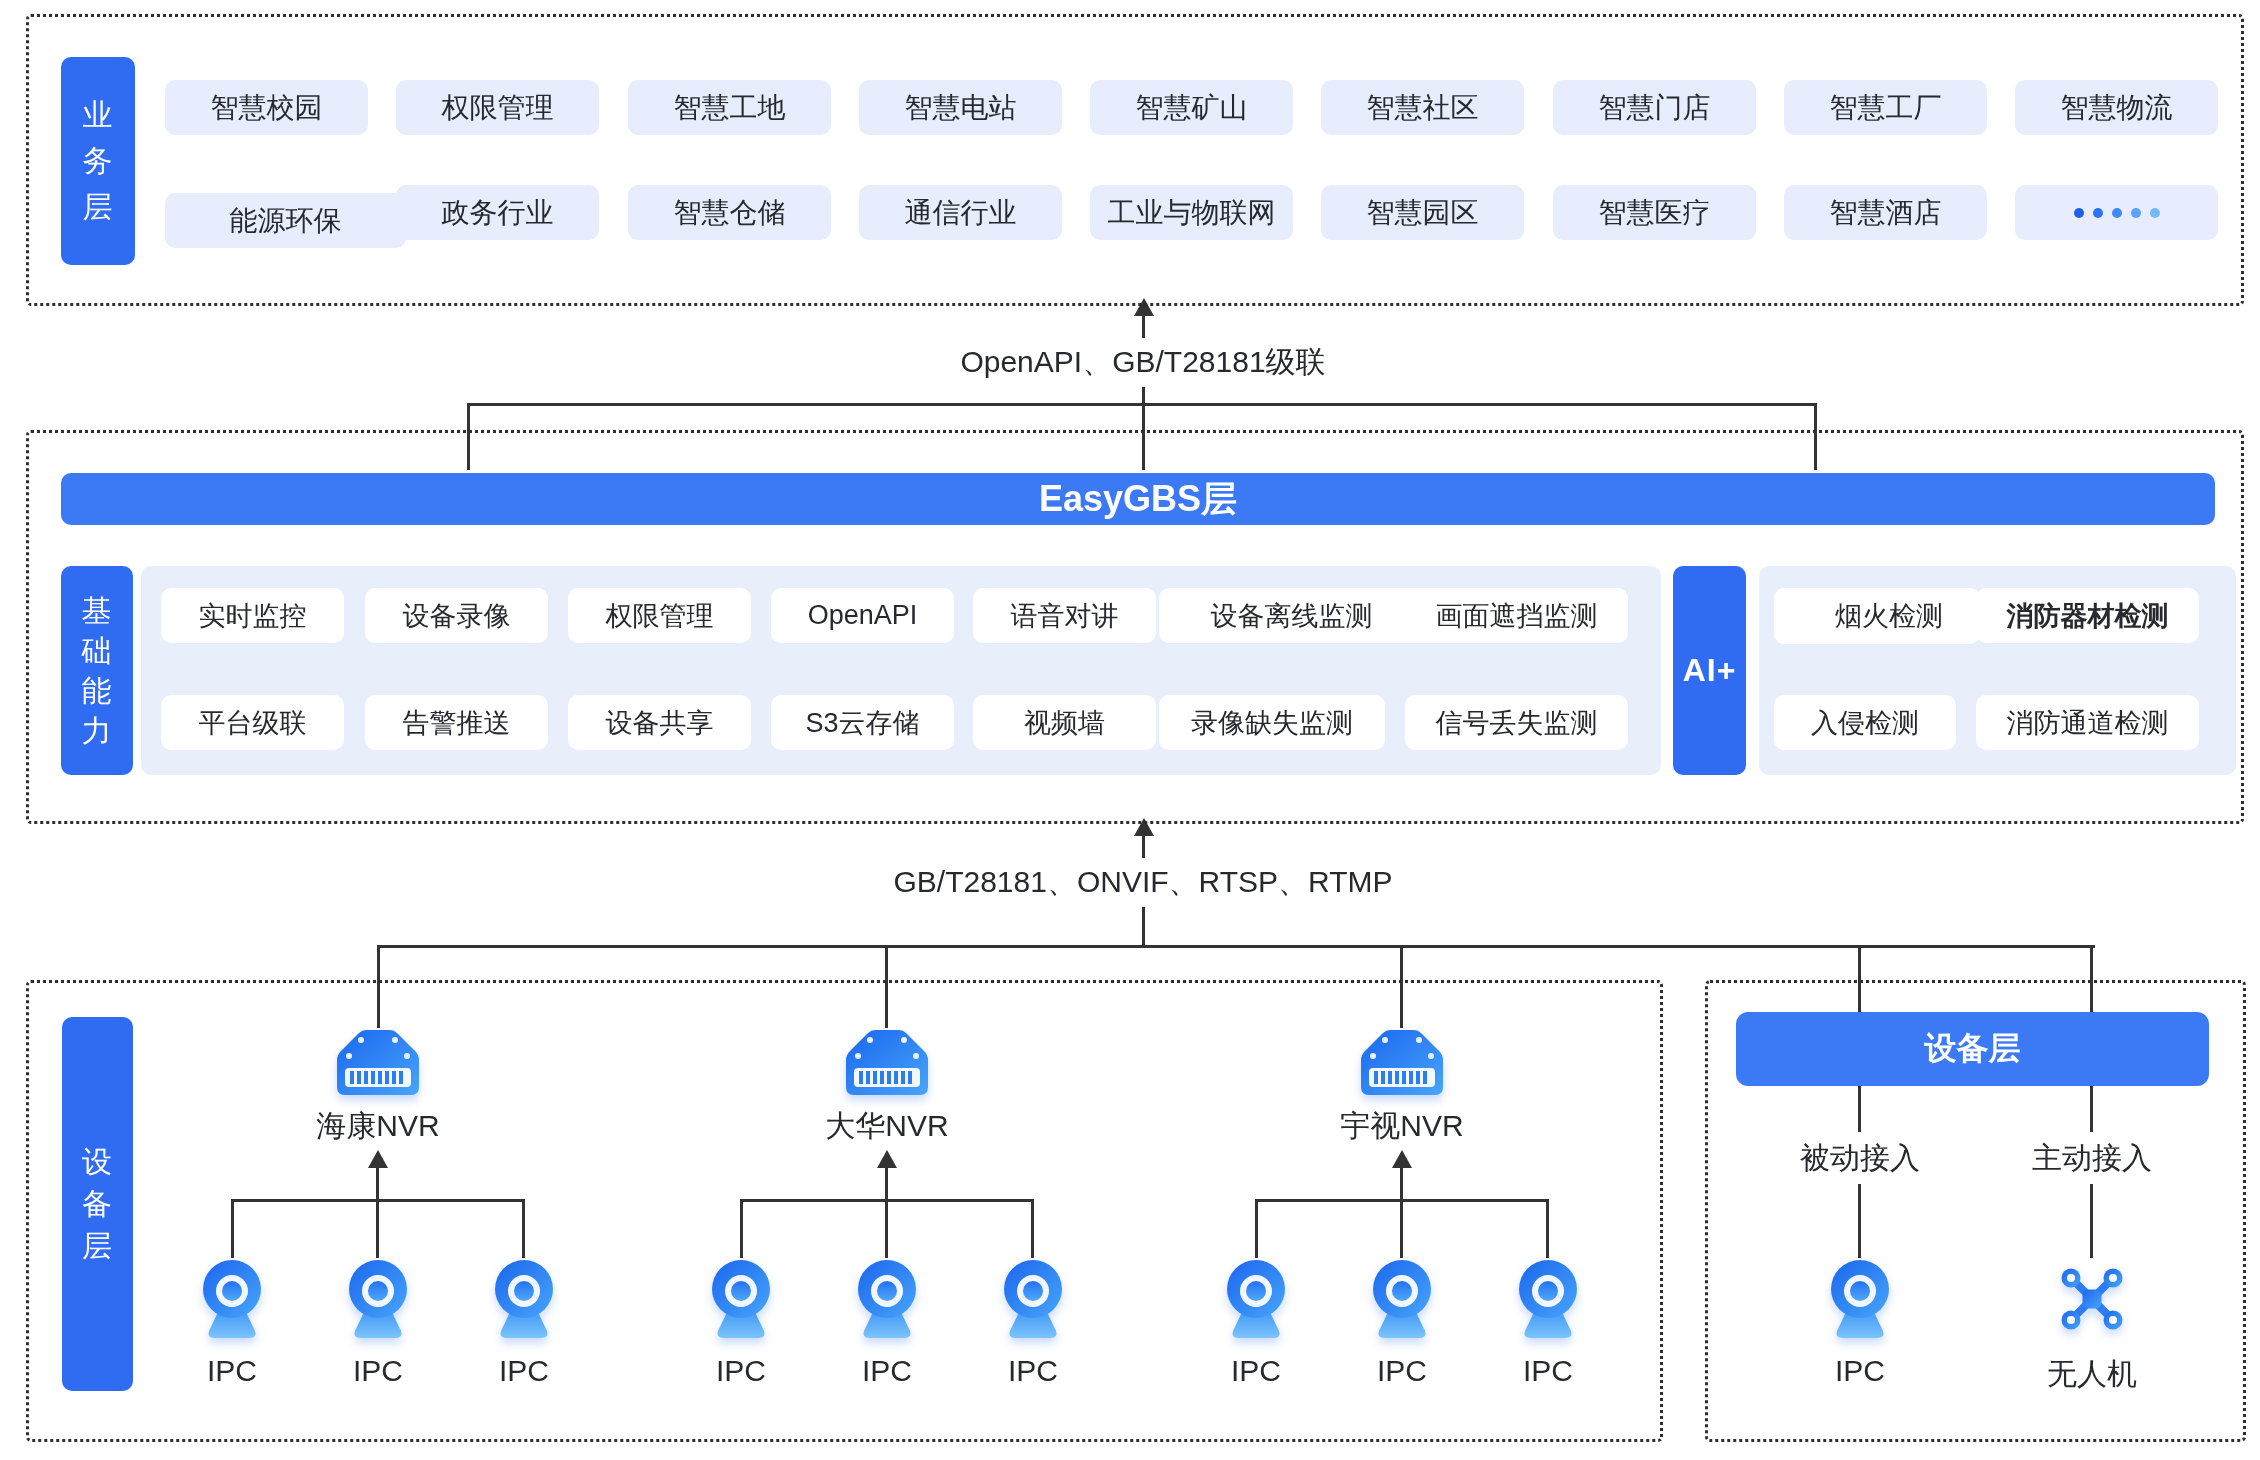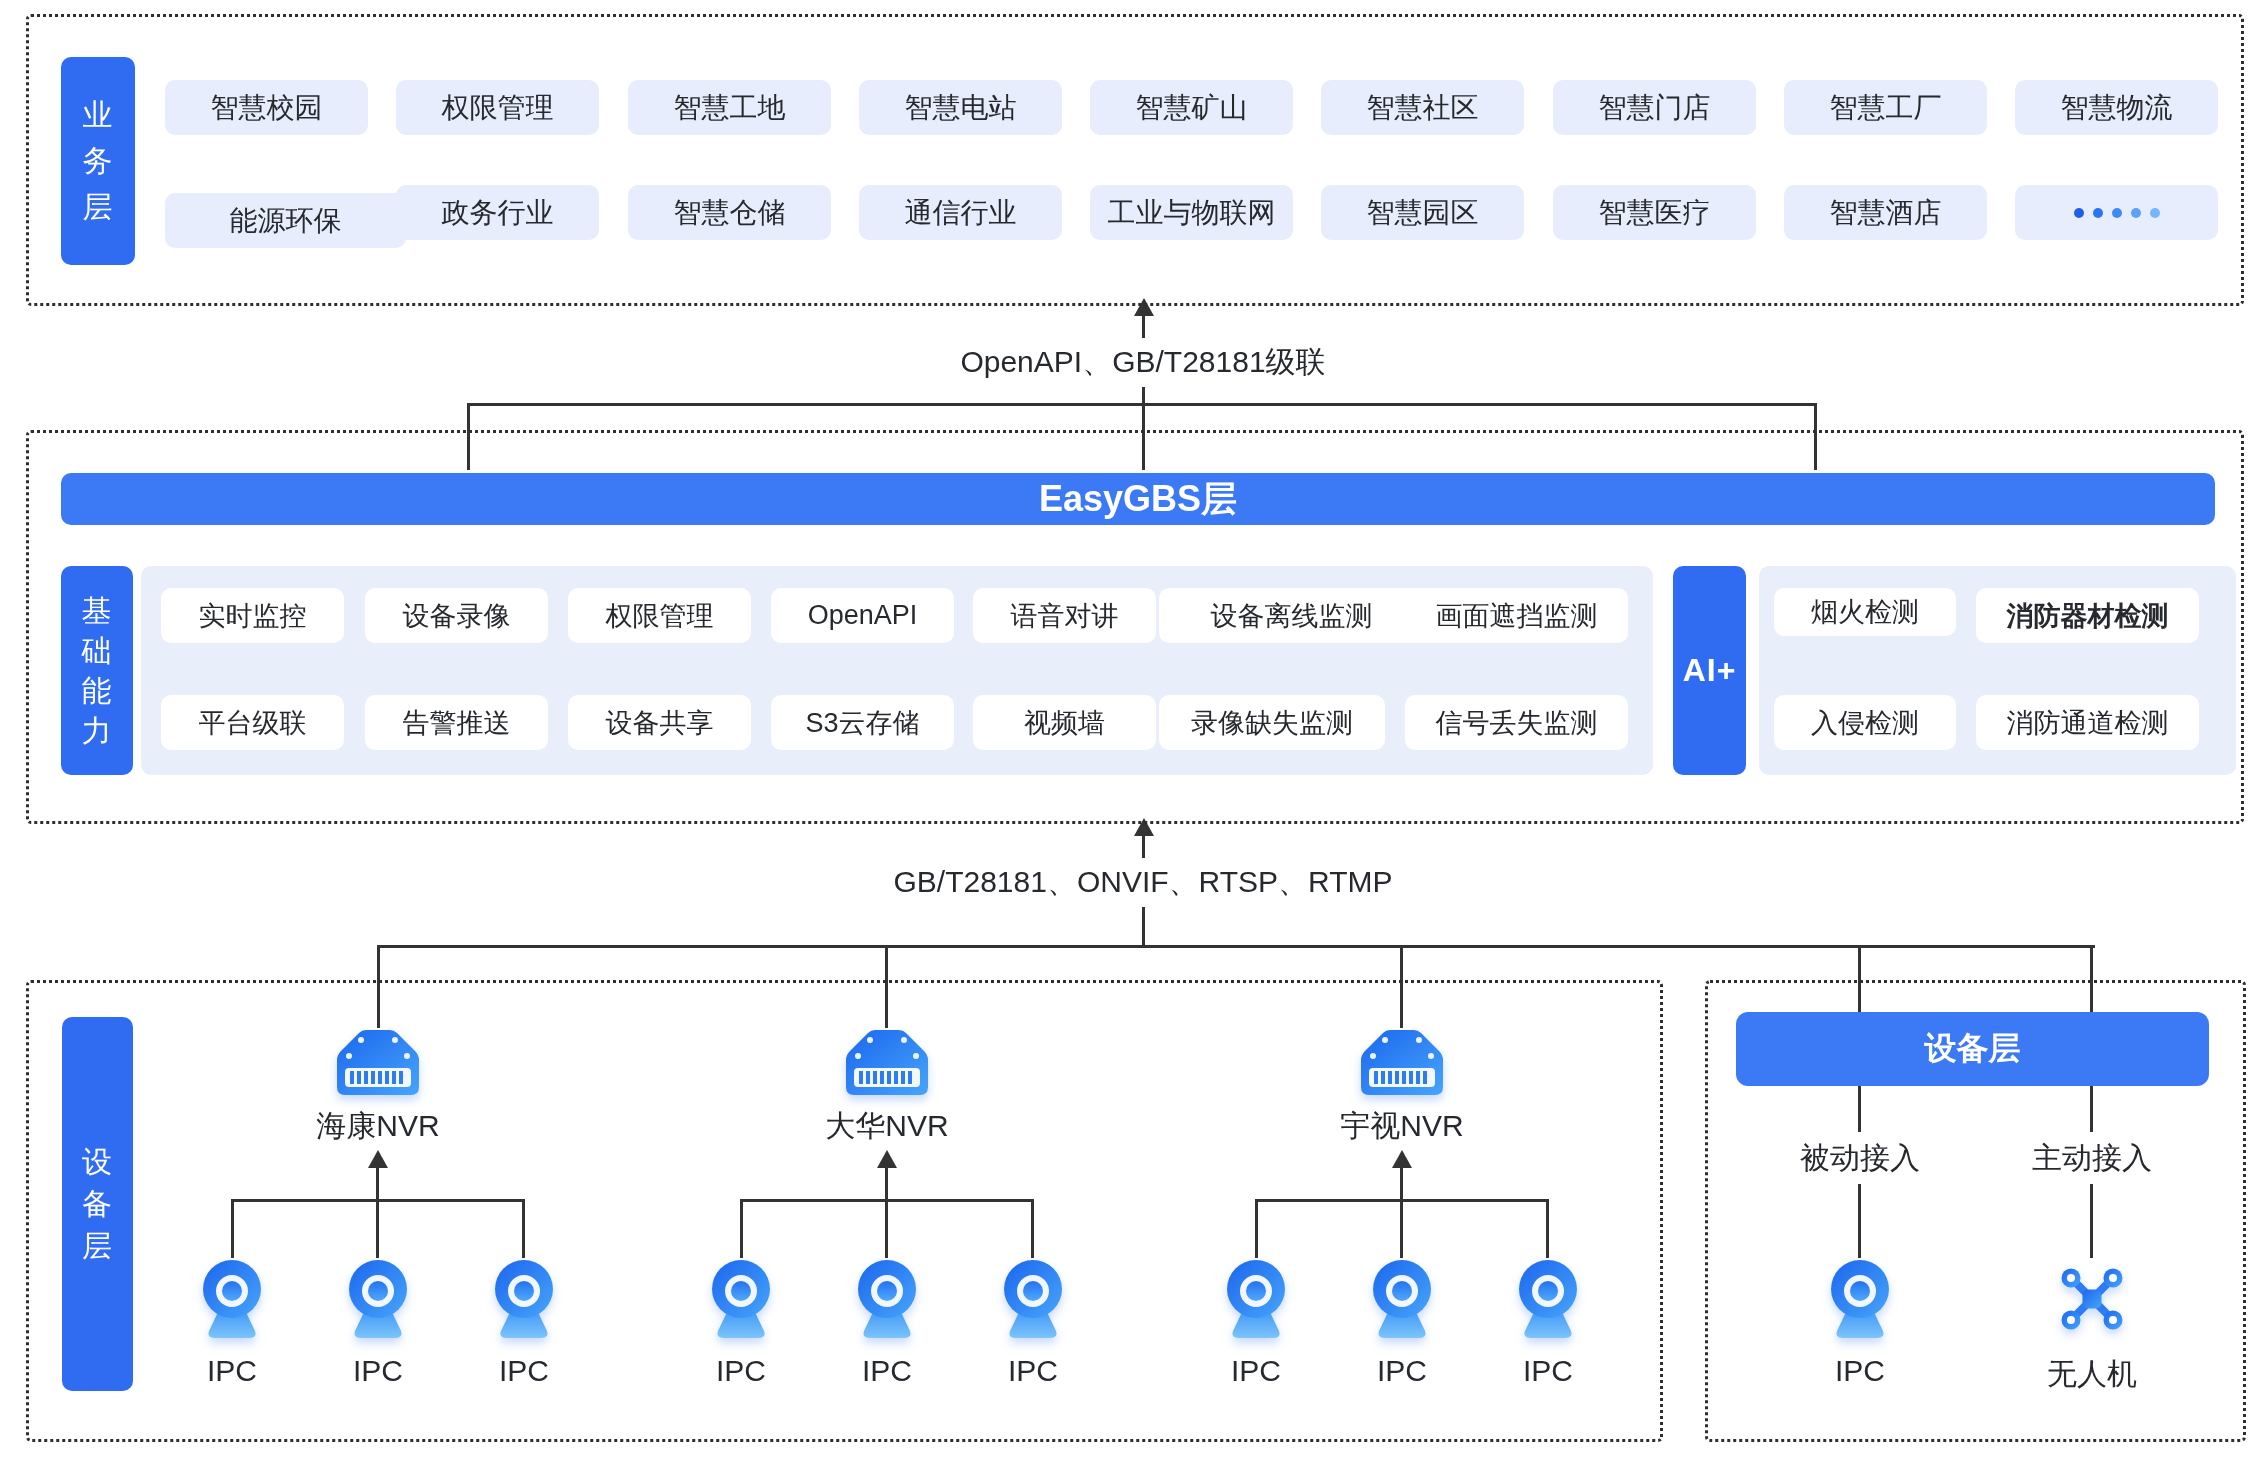--- a/index.html
+++ b/index.html
@@ -128,41 +128,41 @@
 <div class="dotted" style="left:26px;top:430px;width:2212px;height:388px;">
   <div class="bar" style="left:32px;top:40px;width:2154px;height:52px;font-size:36px;">
     <span>EasyGBS层</span>
   </div>
   <div class="side-label v4" style="left:32px;top:133px;width:72px;height:209px;">
     <span>基</span>
     <span>础</span>
     <span>能</span>
     <span>力</span>
   </div>
-  <div class="panel" style="left:112px;top:133px;width:1512px;height:209px;">
+  <div class="panel" style="left:112px;top:133px;width:1512px;height:209px;padding-left:8px;">
     <div class="wbox" style="left:20px;top:22px;width:183px;height:55px;">实时监控</div>
     <div class="wbox" style="left:224px;top:22px;width:183px;height:55px;">设备录像</div>
     <div class="wbox" style="left:427px;top:22px;width:183px;height:55px;">权限管理</div>
     <div class="wbox" style="left:630px;top:22px;width:183px;height:55px;">OpenAPI</div>
     <div class="wbox" style="left:832px;top:22px;width:183px;height:55px;">语音对讲</div>
     <div class="wbox" style="left:1018px;top:22px;width:265px;height:55px;">设备离线监测</div>
     <div class="wbox" style="left:1264px;top:22px;width:223px;height:55px;">画面遮挡监测</div>
     <div class="wbox" style="left:20px;top:129px;width:183px;height:55px;">平台级联</div>
     <div class="wbox" style="left:224px;top:129px;width:183px;height:55px;">告警推送</div>
     <div class="wbox" style="left:427px;top:129px;width:183px;height:55px;">设备共享</div>
     <div class="wbox" style="left:630px;top:129px;width:183px;height:55px;">S3云存储</div>
     <div class="wbox" style="left:832px;top:129px;width:183px;height:55px;">视频墙</div>
     <div class="wbox" style="left:1018px;top:129px;width:226px;height:55px;">录像缺失监测</div>
     <div class="wbox" style="left:1264px;top:129px;width:223px;height:55px;">信号丢失监测</div>
   </div>
   <div class="side-label aichip" style="left:1644px;top:133px;width:73px;height:209px;">
     <span>AI+</span>
   </div>
   <div class="panel" style="left:1730px;top:133px;width:477px;height:209px;">
-    <div class="wbox" style="left:15px;top:22px;width:182px;height:48px;">烟火检测</div>
+    <div class="wbox" style="left:15px;top:22px;width:182px;height:56px;padding-left:24px;">烟火检测</div>
     <div class="wbox" style="left:217px;top:22px;width:223px;height:55px;font-weight:bold;">消防器材检测</div>
     <div class="wbox" style="left:15px;top:129px;width:182px;height:55px;">入侵检测</div>
     <div class="wbox" style="left:217px;top:129px;width:223px;height:55px;">消防通道检测</div>
   </div>
 </div>
 
 <div class="dotted" style="left:26px;top:980px;width:1631px;height:456px;">
   <div class="side-label v3b" style="left:33px;top:34px;width:71px;height:374px;">
     <span>设</span>
     <span>备</span>

